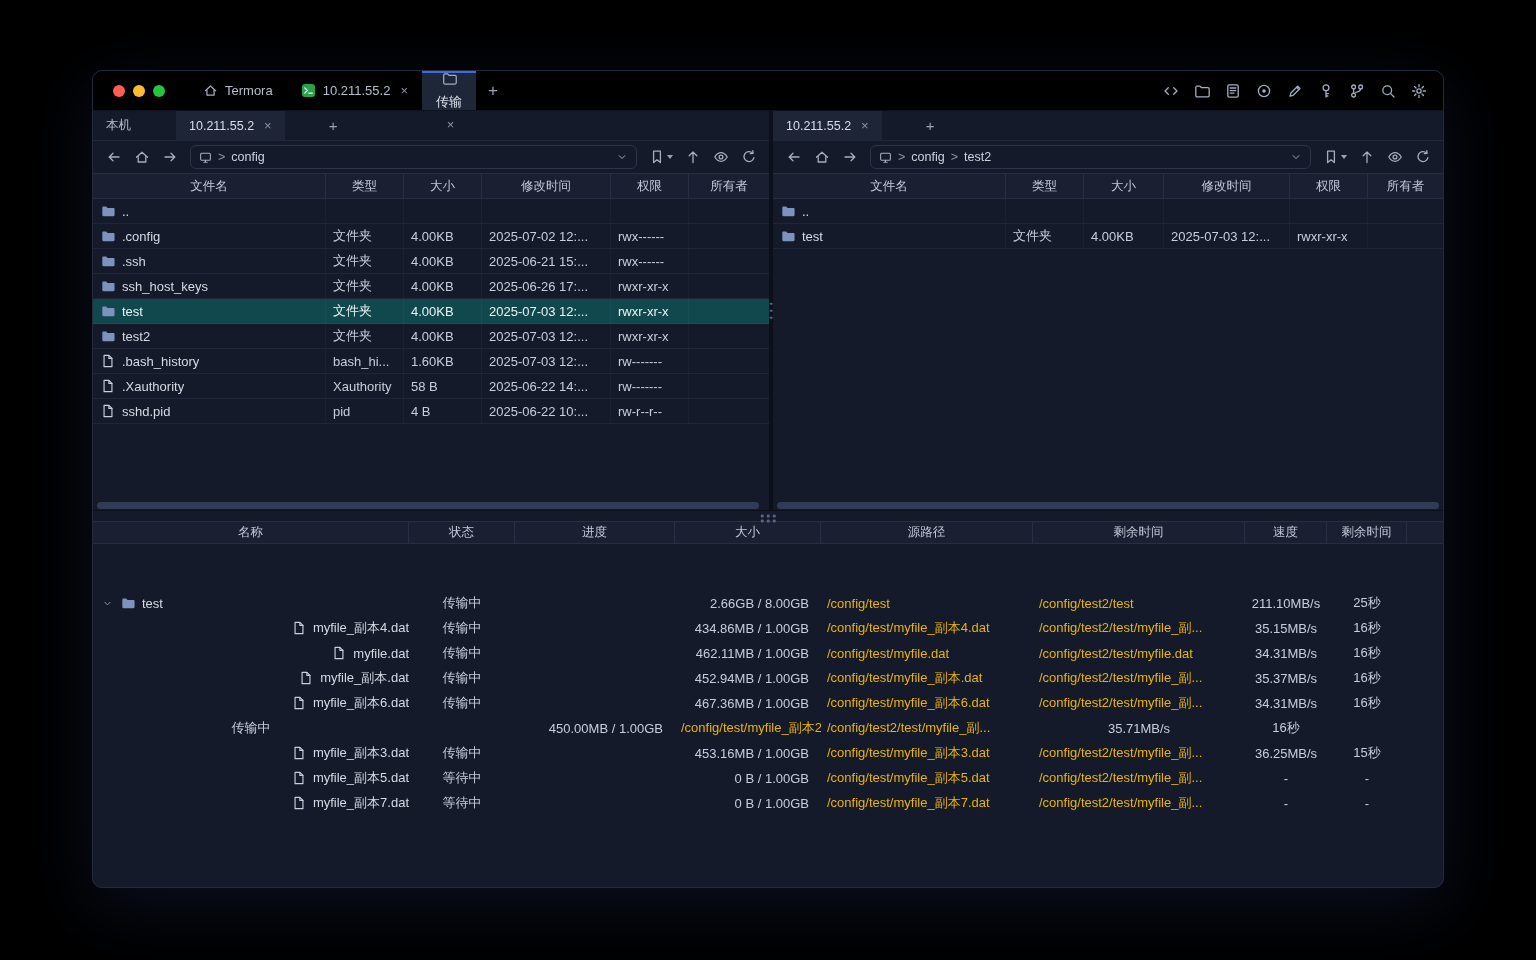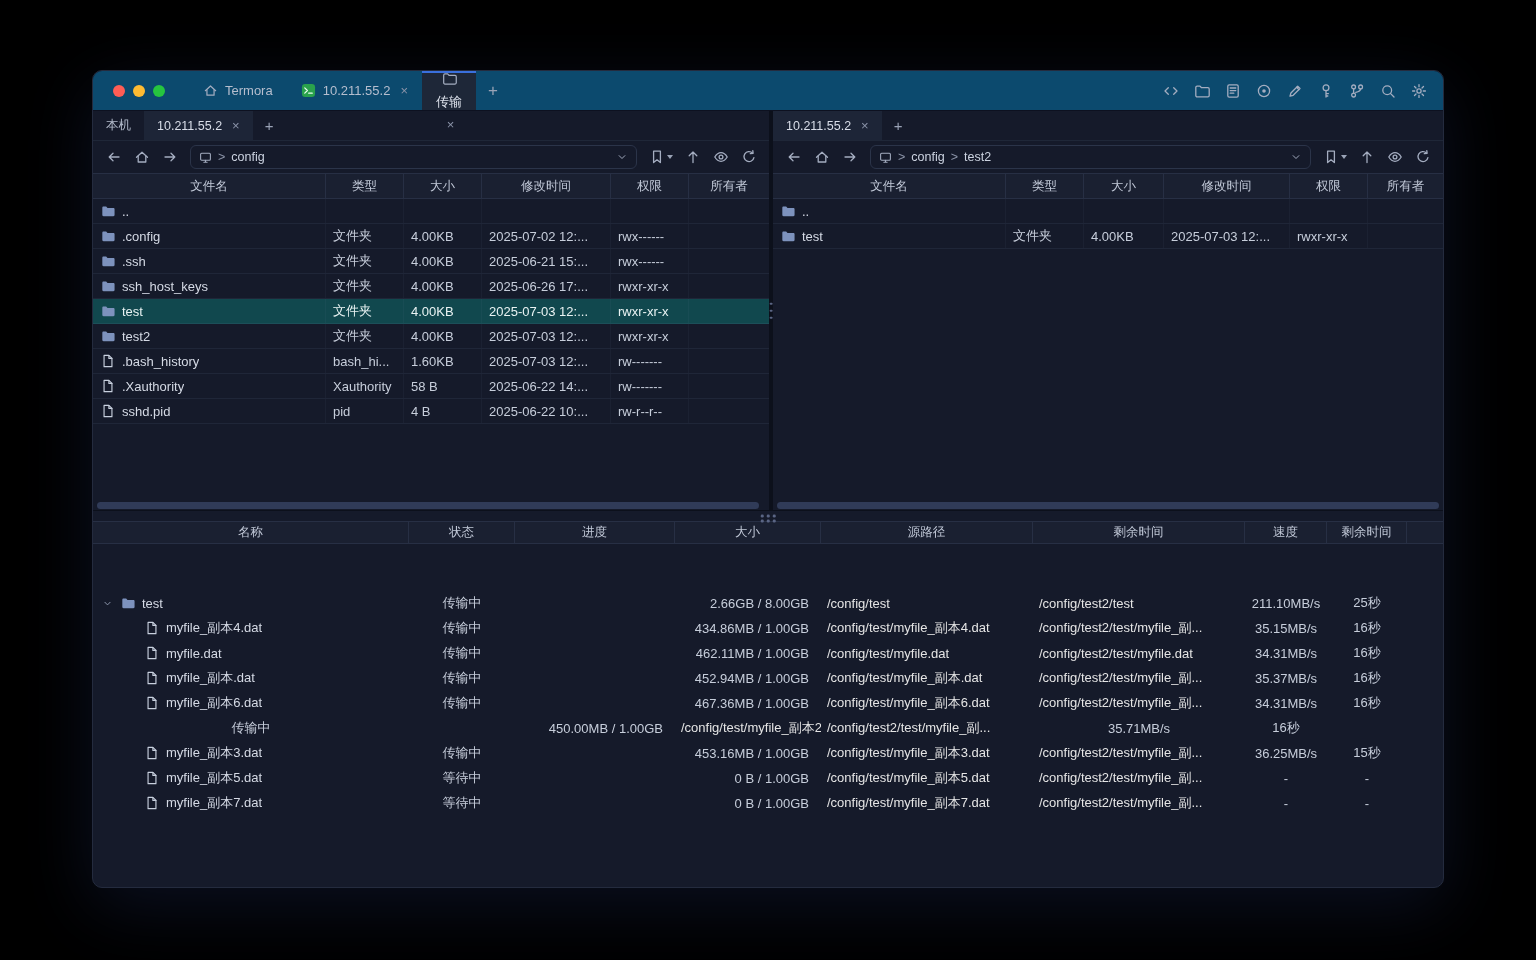--- a/index.html
+++ b/index.html
@@ -2,21 +2,21 @@
 <html><head>
 <meta charset="utf-8">
 <style>
   *{box-sizing:border-box;margin:0;padding:0;}
   html,body{width:1536px;height:960px;background:#000;overflow:hidden;
     font-family:"Liberation Sans","DejaVu Sans",sans-serif;}
   .window{position:absolute;left:92px;top:70px;width:1352px;height:818px;
     background:#151a2a;border-radius:10px;overflow:hidden;display:flex;flex-direction:column;
     box-shadow:0 18px 70px rgba(20,30,60,.55);border:1px solid #242b3e;}
   
-  .titlebar{flex:none;display:flex;align-items:stretch;height:40px;background:#0c4a6e;
+  .titlebar{flex:none;display:flex;align-items:stretch;height:40px;background:#000000;
     border-bottom:1px solid #0d1120;padding-left:20px;position:relative;}
   .traffic{display:flex;align-items:center;gap:8px;margin-right:24px;}
   .tl{width:12px;height:12px;border-radius:50%;}
   .tl.red{background:#ff5d55}.tl.yellow{background:#febb32}.tl.green{background:#26c53f}
   .app-tabs{display:flex;align-items:stretch;height:100%;}
   .atab{display:flex;align-items:center;gap:7px;padding:0 14px;font-size:13px;color:#b6bece;position:relative;cursor:default;}
   .atab.active{background:#1e2738;color:#dde2ec;flex-direction:column;}
   .atab.active::before{content:'';position:absolute;left:0;right:0;top:0;height:2px;background:#3a70dd;}
   .tclose{color:#8b94a9;font-size:13px;margin-left:3px;line-height:1;}
   .tab-plus{display:flex;align-items:center;padding:0 12px;font-size:17px;color:#9aa3b6;}
@@ -30,21 +30,21 @@
   .texp .svgi{width:11px;height:11px;stroke:#98a2b8;}
   .chev .svgi{width:12px;height:12px;}
   
   .fm-row{flex:none;height:400px;display:flex;border-bottom:1px solid #0c101b;}
   .fm{display:flex;flex-direction:column;overflow:hidden;min-width:0;}
   .fm.left{width:676px;flex:none;}
   .fm.right{flex:1;}
   .vsplit{flex:none;width:4px;background:#0c101b;position:relative;cursor:col-resize;}
   .dots-v{position:absolute;left:50%;top:50%;transform:translate(-54%,-50%);width:2.5px;height:2.5px;border-radius:50%;background:#5a6584;
     box-shadow:0 -7px 0 #5a6584,0 7px 0 #5a6584;}
-  .ptabs{flex:none;display:flex;align-items:stretch;height:30px;border-bottom:1px solid #1f2738;}
+  .ptabs{flex:none;display:flex;align-items:stretch;height:30px;border-bottom:1px solid #1f2738;gap:32px;}
   .ptab{display:flex;align-items:center;gap:7px;padding:0 13px;font-size:12.5px;color:#b3bbcb;}
   .ptab.active{background:#1d2537;color:#d9dee9;}
   .ptab-plus{display:flex;align-items:center;padding:0 12px;font-size:15px;color:#9aa3b6;}
   .navbar{flex:none;display:flex;align-items:center;height:32px;padding:0 8px;gap:3px;}
   .nav-btn{background:none;border:none;display:flex;align-items:center;justify-content:center;width:25px;height:24px;cursor:pointer;padding:0;gap:2px;}
   .crumbbox{flex:1;display:flex;align-items:center;height:24px;border:1px solid #2b3449;border-radius:6px;
     padding:0 8px;gap:6px;margin:0 5px;font-size:12.5px;color:#ccd3e0;min-width:0;}
   .crumbs{display:flex;align-items:center;gap:6px;min-width:0;}
   .csep{color:#8c95a9;}
   .crumb{color:#ccd3e0;white-space:nowrap;}
@@ -77,26 +77,26 @@
   
   .hsplit{flex:none;height:10px;position:relative;cursor:row-resize;}
   .dots-h{position:absolute;left:50%;top:50%;transform:translate(-50%,-60%);width:2.5px;height:2.5px;border-radius:50%;background:#5a6584;
     box-shadow:6px 0 0 #5a6584,-6px 0 0 #5a6584,0 5px 0 #5a6584,6px 5px 0 #5a6584,-6px 5px 0 #5a6584;}
   
   .transfers{flex:1;display:flex;flex-direction:column;overflow:hidden;gap:44px;}
   .tbody{flex:1;overflow:hidden;}
   .trow{height:25px;}
   .trow .cell{border:none;}
   .cell.tname{gap:7px;padding-left:8px;color:#d5dae5;}
-  .cell.tname.lvl1{padding-left:52px;}
+  .cell.tname.lvl1{padding-left:40px;justify-content:flex-end;}
   .texp{display:flex;width:13px;justify-content:center;}
   .ricon{display:flex;flex:none;}
   .cell.center{justify-content:center;padding-left:0;}
   .cell.right{justify-content:flex-end;padding-right:12px;padding-left:0;}
-  .cell.pathc{padding-left:6px;color:#e5e5e5;}
+  .cell.pathc{padding-left:6px;color:#eab308;}
   .pcell{padding:0;display:flex;align-items:center;margin-top:30px;}
   .pbar{position:relative;height:17px;flex:1;margin:0 2px;background:#0e2439;border-radius:2px;overflow:hidden;}
   .pfill{position:absolute;left:0;top:0;bottom:0;background:#4d7dc7;}
   .pct{position:absolute;inset:0;display:flex;align-items:center;justify-content:center;font-size:12px;color:#fff;}
 </style>
 </head>
 <body>
 
 <div class="window">
 

